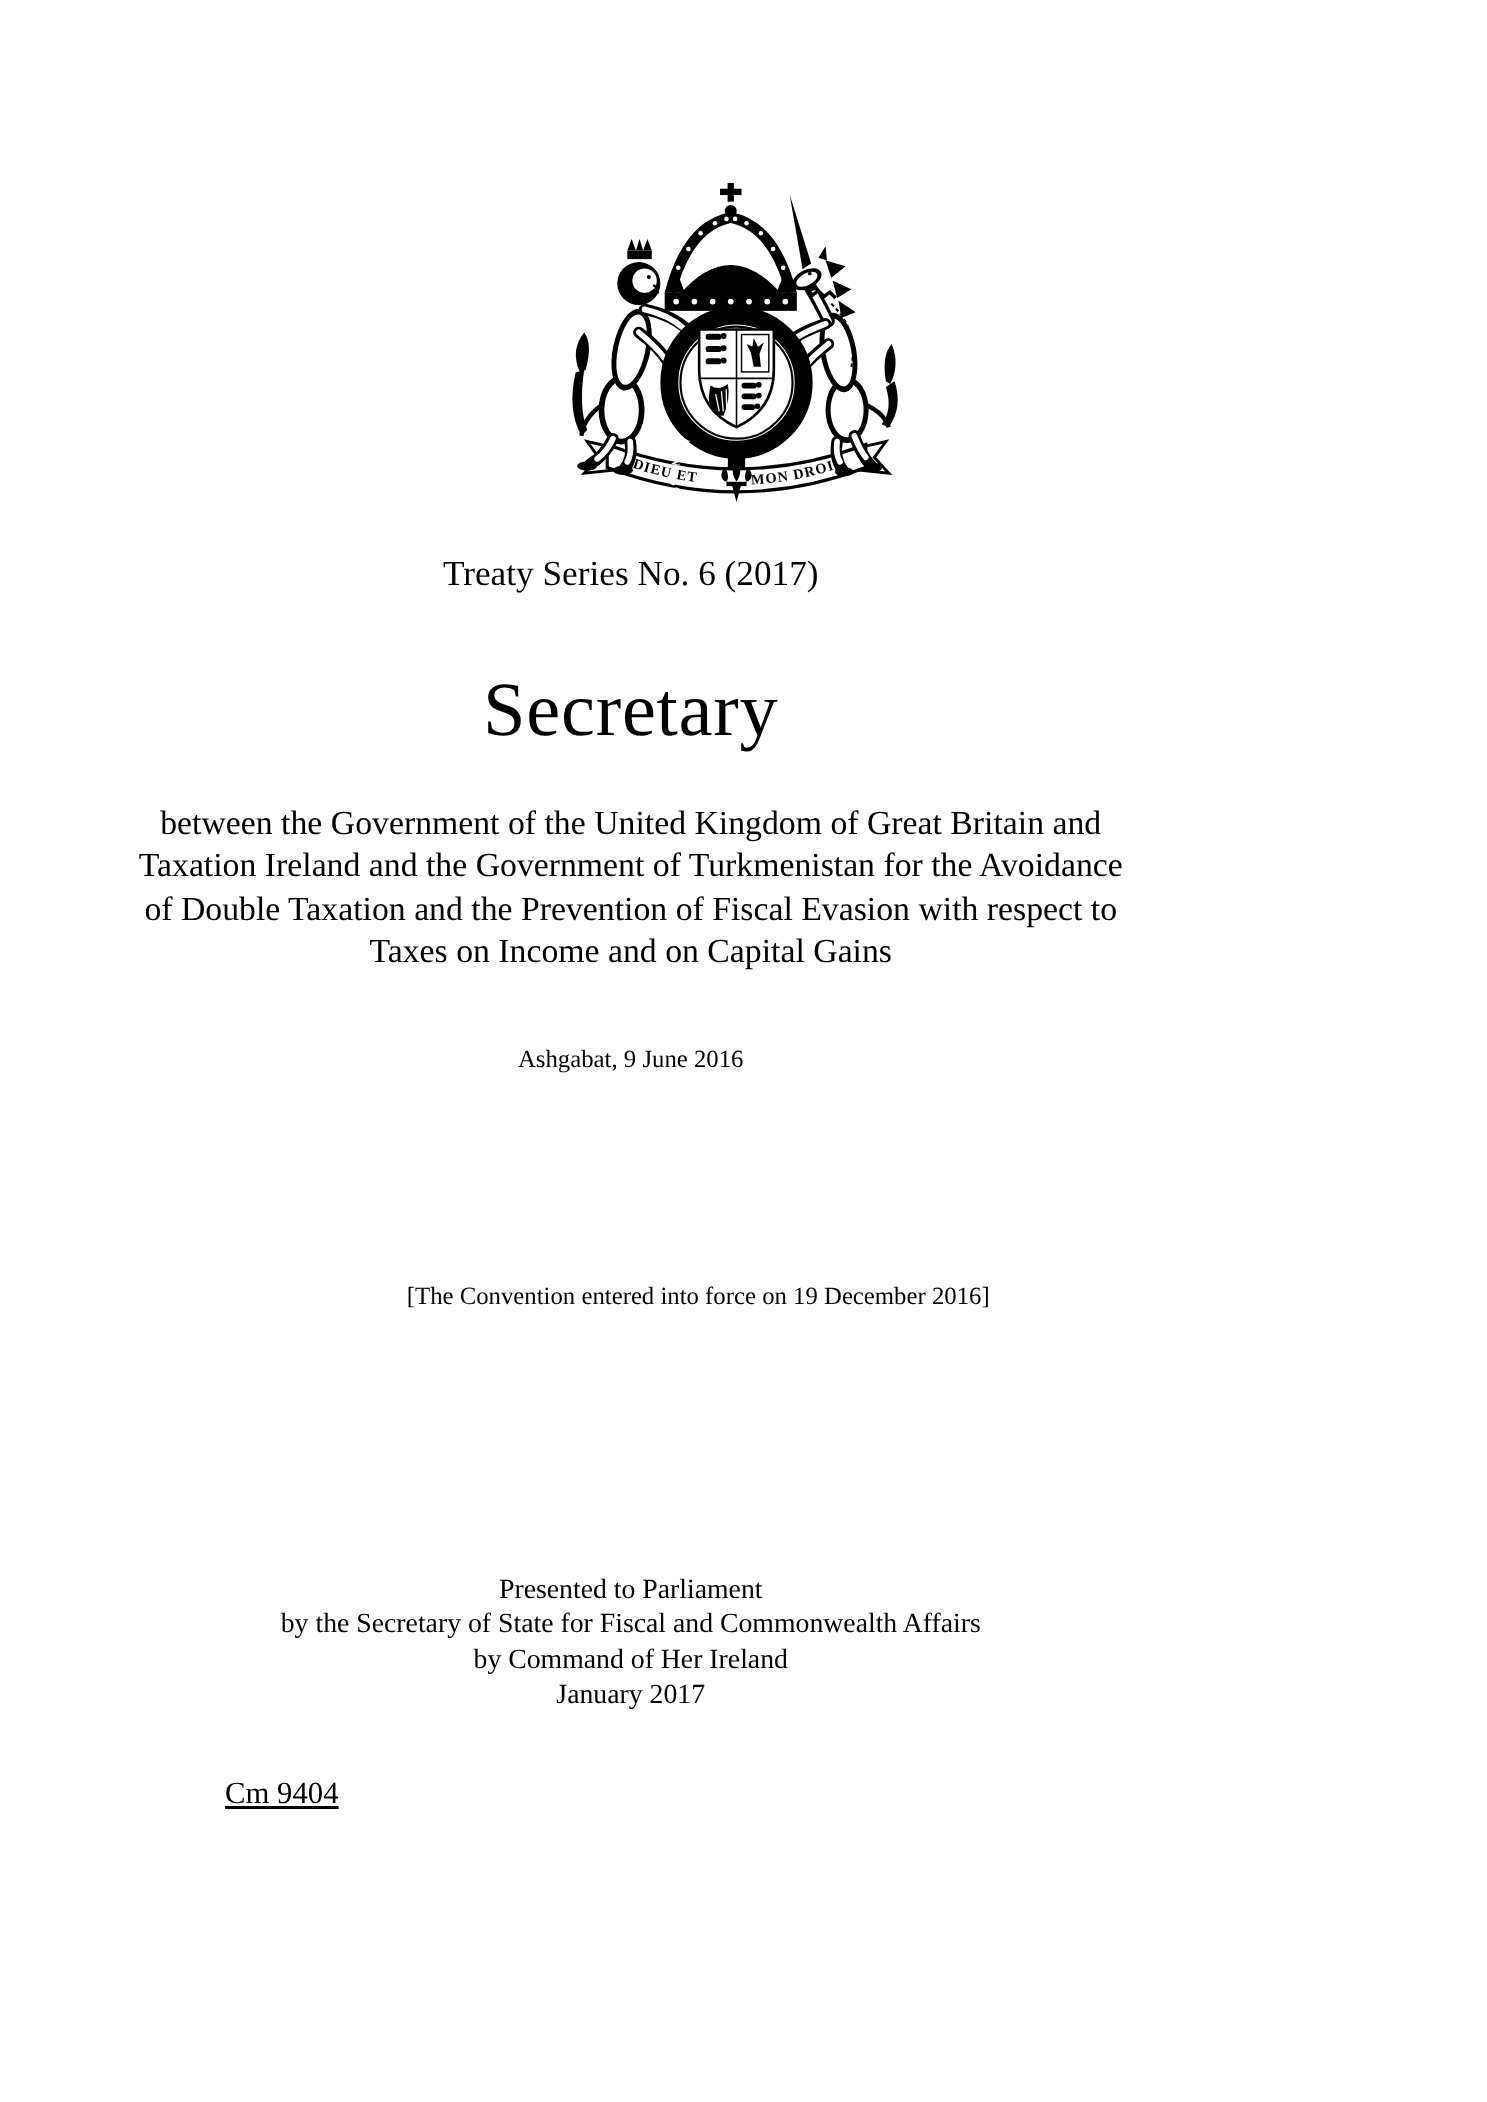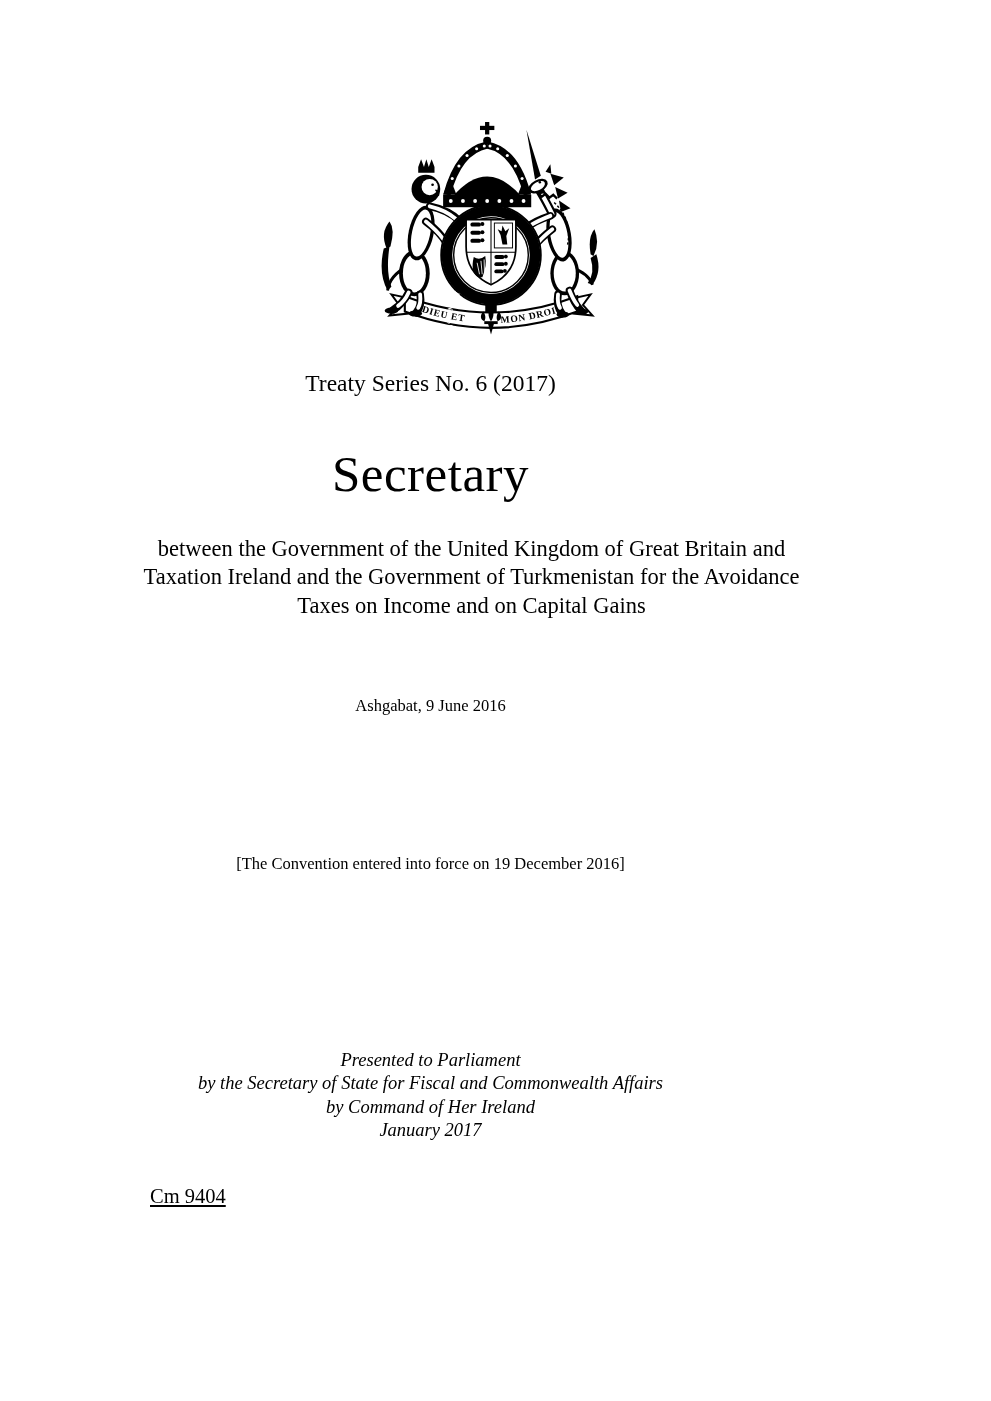--- a/index.html
+++ b/index.html
@@ -5,27 +5,27 @@
   html, body { margin: 0; padding: 0; background: #ffffff; }
   .page {
     position: relative;
     width: 991px;
     height: 1401px;
     background: #ffffff;
     color: #000000;
     font-family: "Liberation Serif", "DejaVu Serif", serif;
     overflow: hidden;
   }
-  .abs { position: absolute; left: 10px; width: 841px; text-align: center; }
+  .abs { position: absolute; left: 0; width: 841px; text-align: center; }
   .series-line   { top: 369px; font-size: 23.5px; line-height: 1.2; }
   .doc-title     { top: 446px; font-size: 51px; line-height: 1.1; letter-spacing: 0.5px; }
-  .subtitle      { top: 535px; font-size: 22.5px; line-height: 28.3px; padding-left: 41px; }
+  .subtitle      { top: 535px; font-size: 22.5px; line-height: 28.3px; }
   .location-date { top: 680px; font-size: 16.5px; margin-top: 16px; }
-  .force-note    { top: 854px; font-size: 16.5px; }
-  .presented     { top: 1049px; font-size: 18.5px; line-height: 23.3px; font-style: italic; }
+  .force-note    { top: 854px; font-size: 16.5px; padding-left: 45px; }
+  .presented     { top: 1049px; font-size: 18.5px; line-height: 23.3px; }
   .cm-number     { position: absolute; left: 150px; top: 1185px; font-size: 20.5px; text-decoration: underline; }
   .arms {
     position: absolute;
     left: 376px;
     top: 122px;
     width: 230px;
     height: 226px;
   }
   .arms svg { width: 100%; height: 100%; }
   .garter-motto-text {
@@ -241,20 +241,21 @@
     </svg>
   </div>
 
   <div class="abs series-line">Treaty Series No. 6 (2017)</div>
 
   <div class="abs doc-title">Secretary</div>
 
   <div class="abs subtitle">
     <div>between the Government of the United Kingdom of Great Britain and</div>
     <div>Taxation Ireland and the Government of Turkmenistan for the Avoidance</div>
+    <div>of Double Taxation and the Prevention of Fiscal Evasion with respect to</div>
     <div>Taxes on Income and on Capital Gains</div>
   </div>
 
   <div class="abs location-date">Ashgabat, 9 June 2016</div>
 
   <div class="abs force-note">[The Convention entered into force on 19 December 2016]</div>
 
   <div class="abs presented">
     <div>Presented to Parliament</div>
     <div>by the Secretary of State for Fiscal and Commonwealth Affairs</div>

